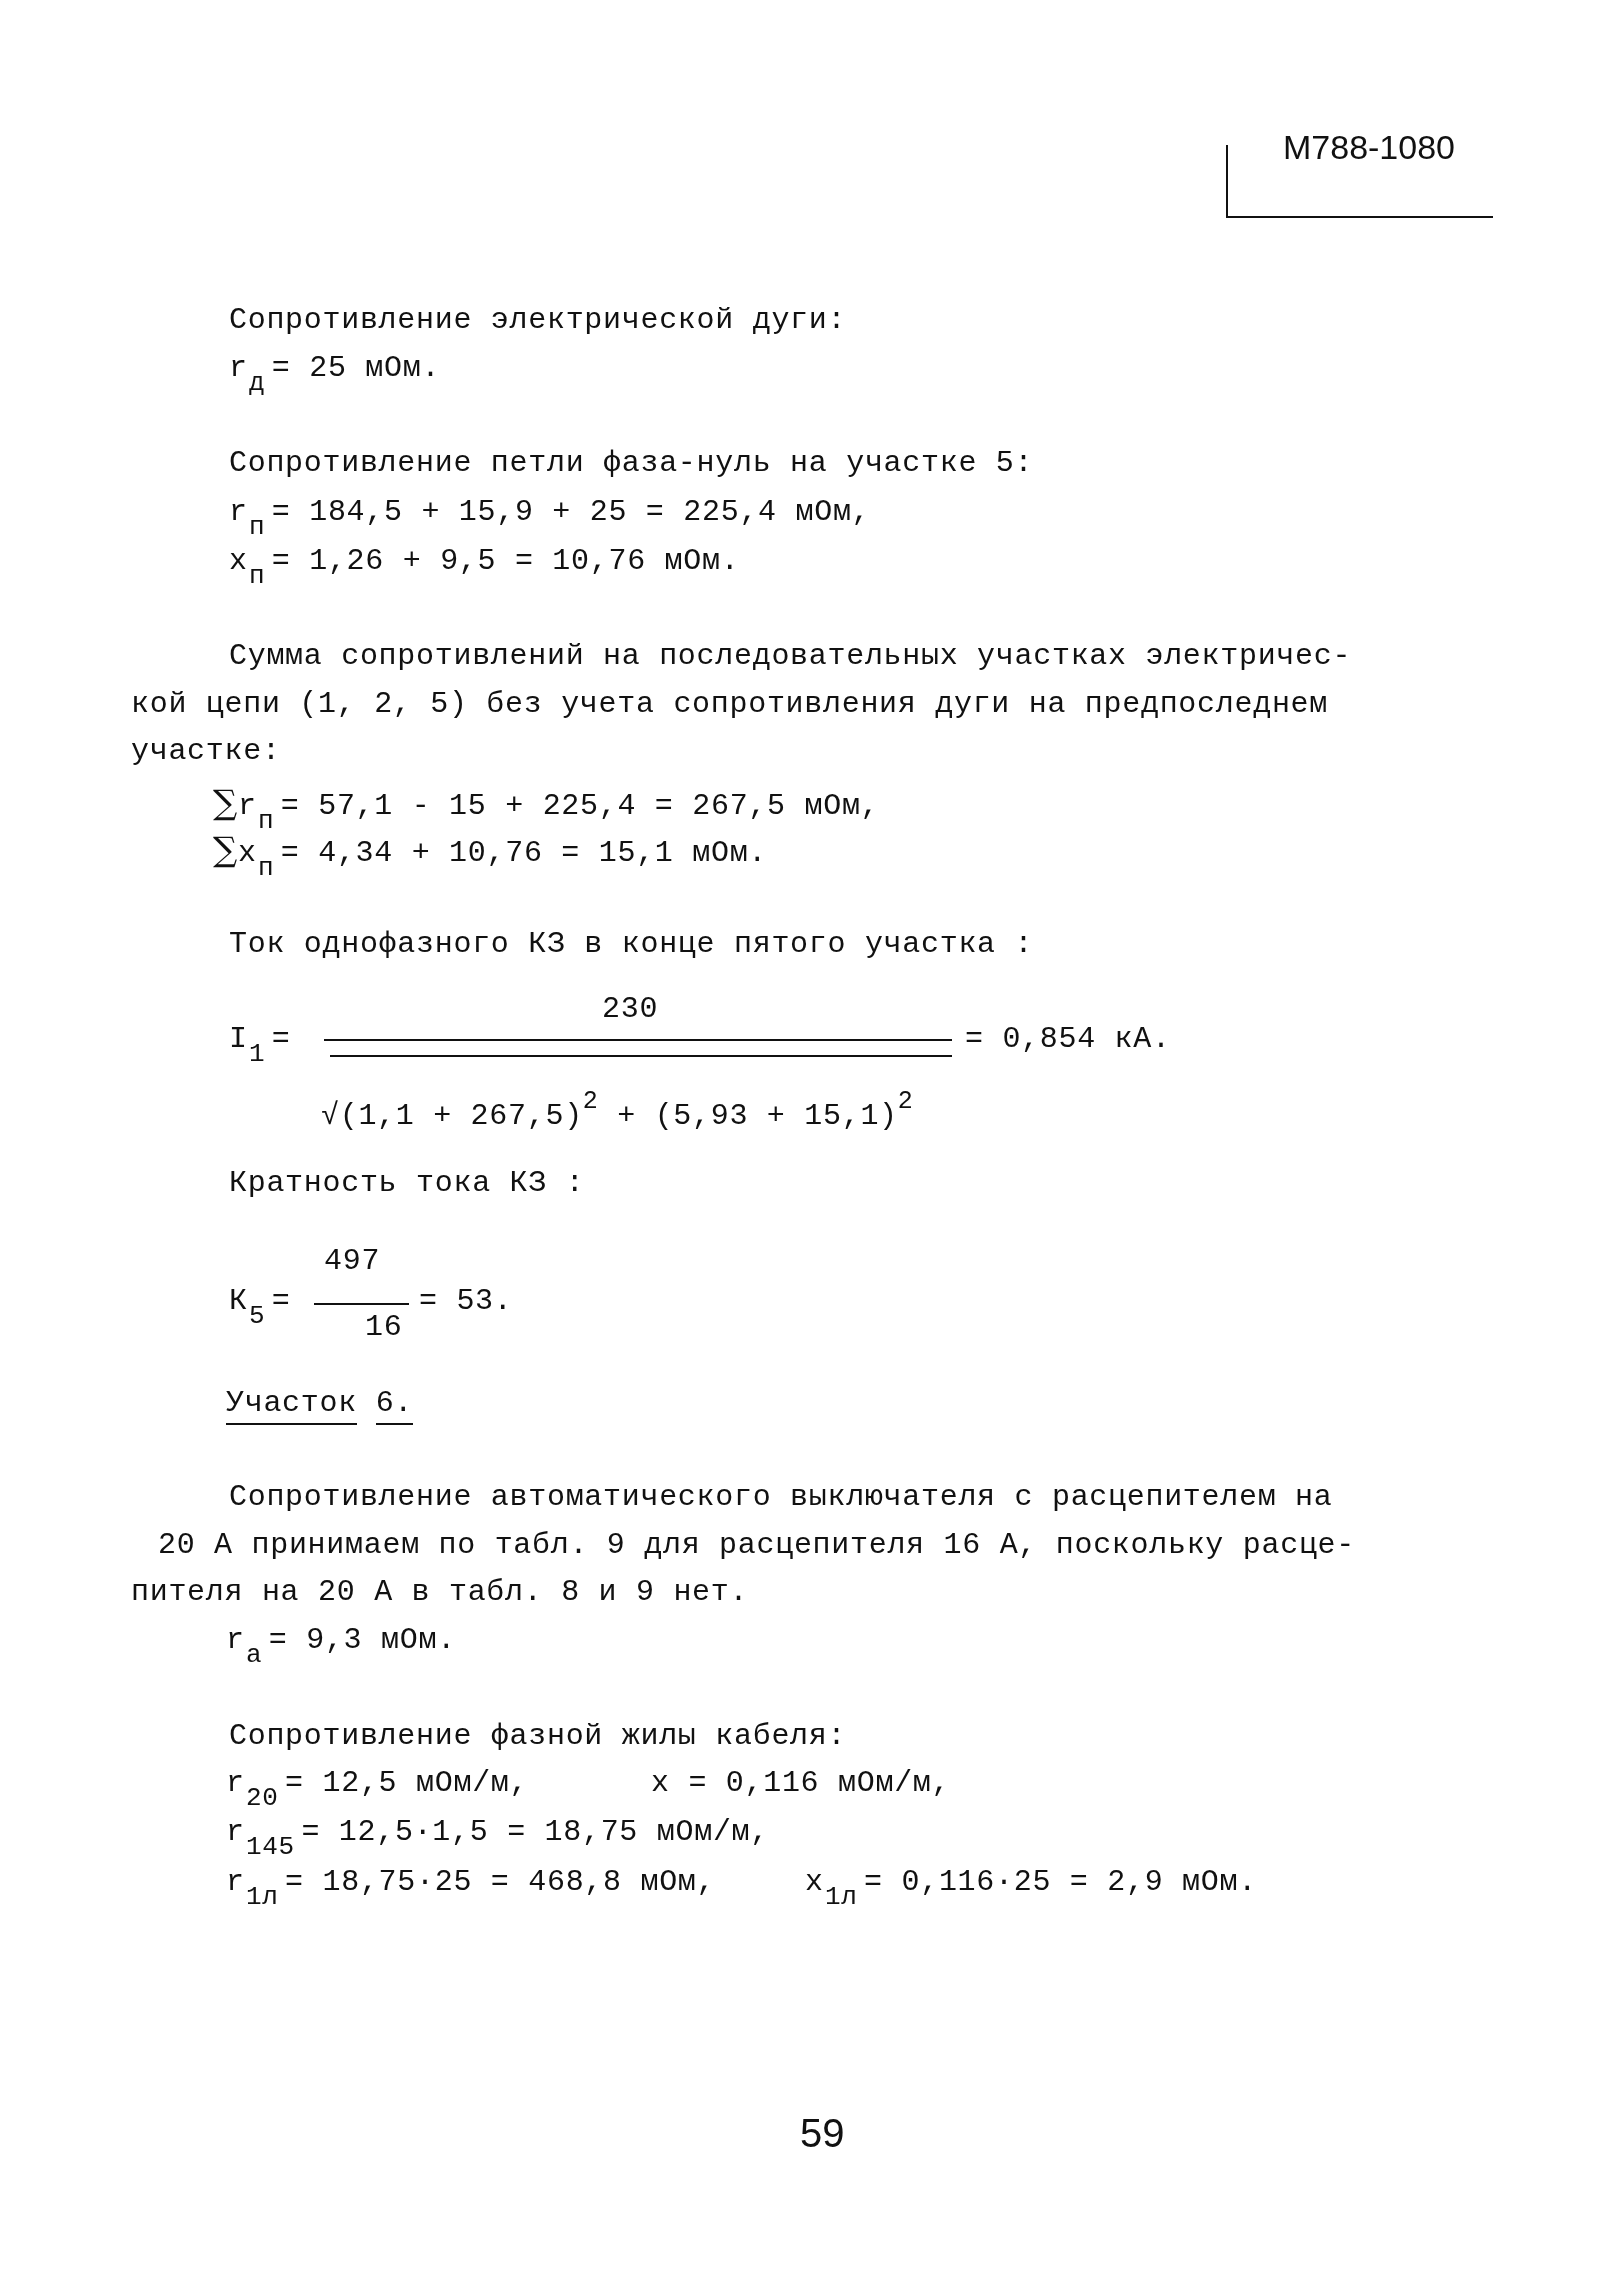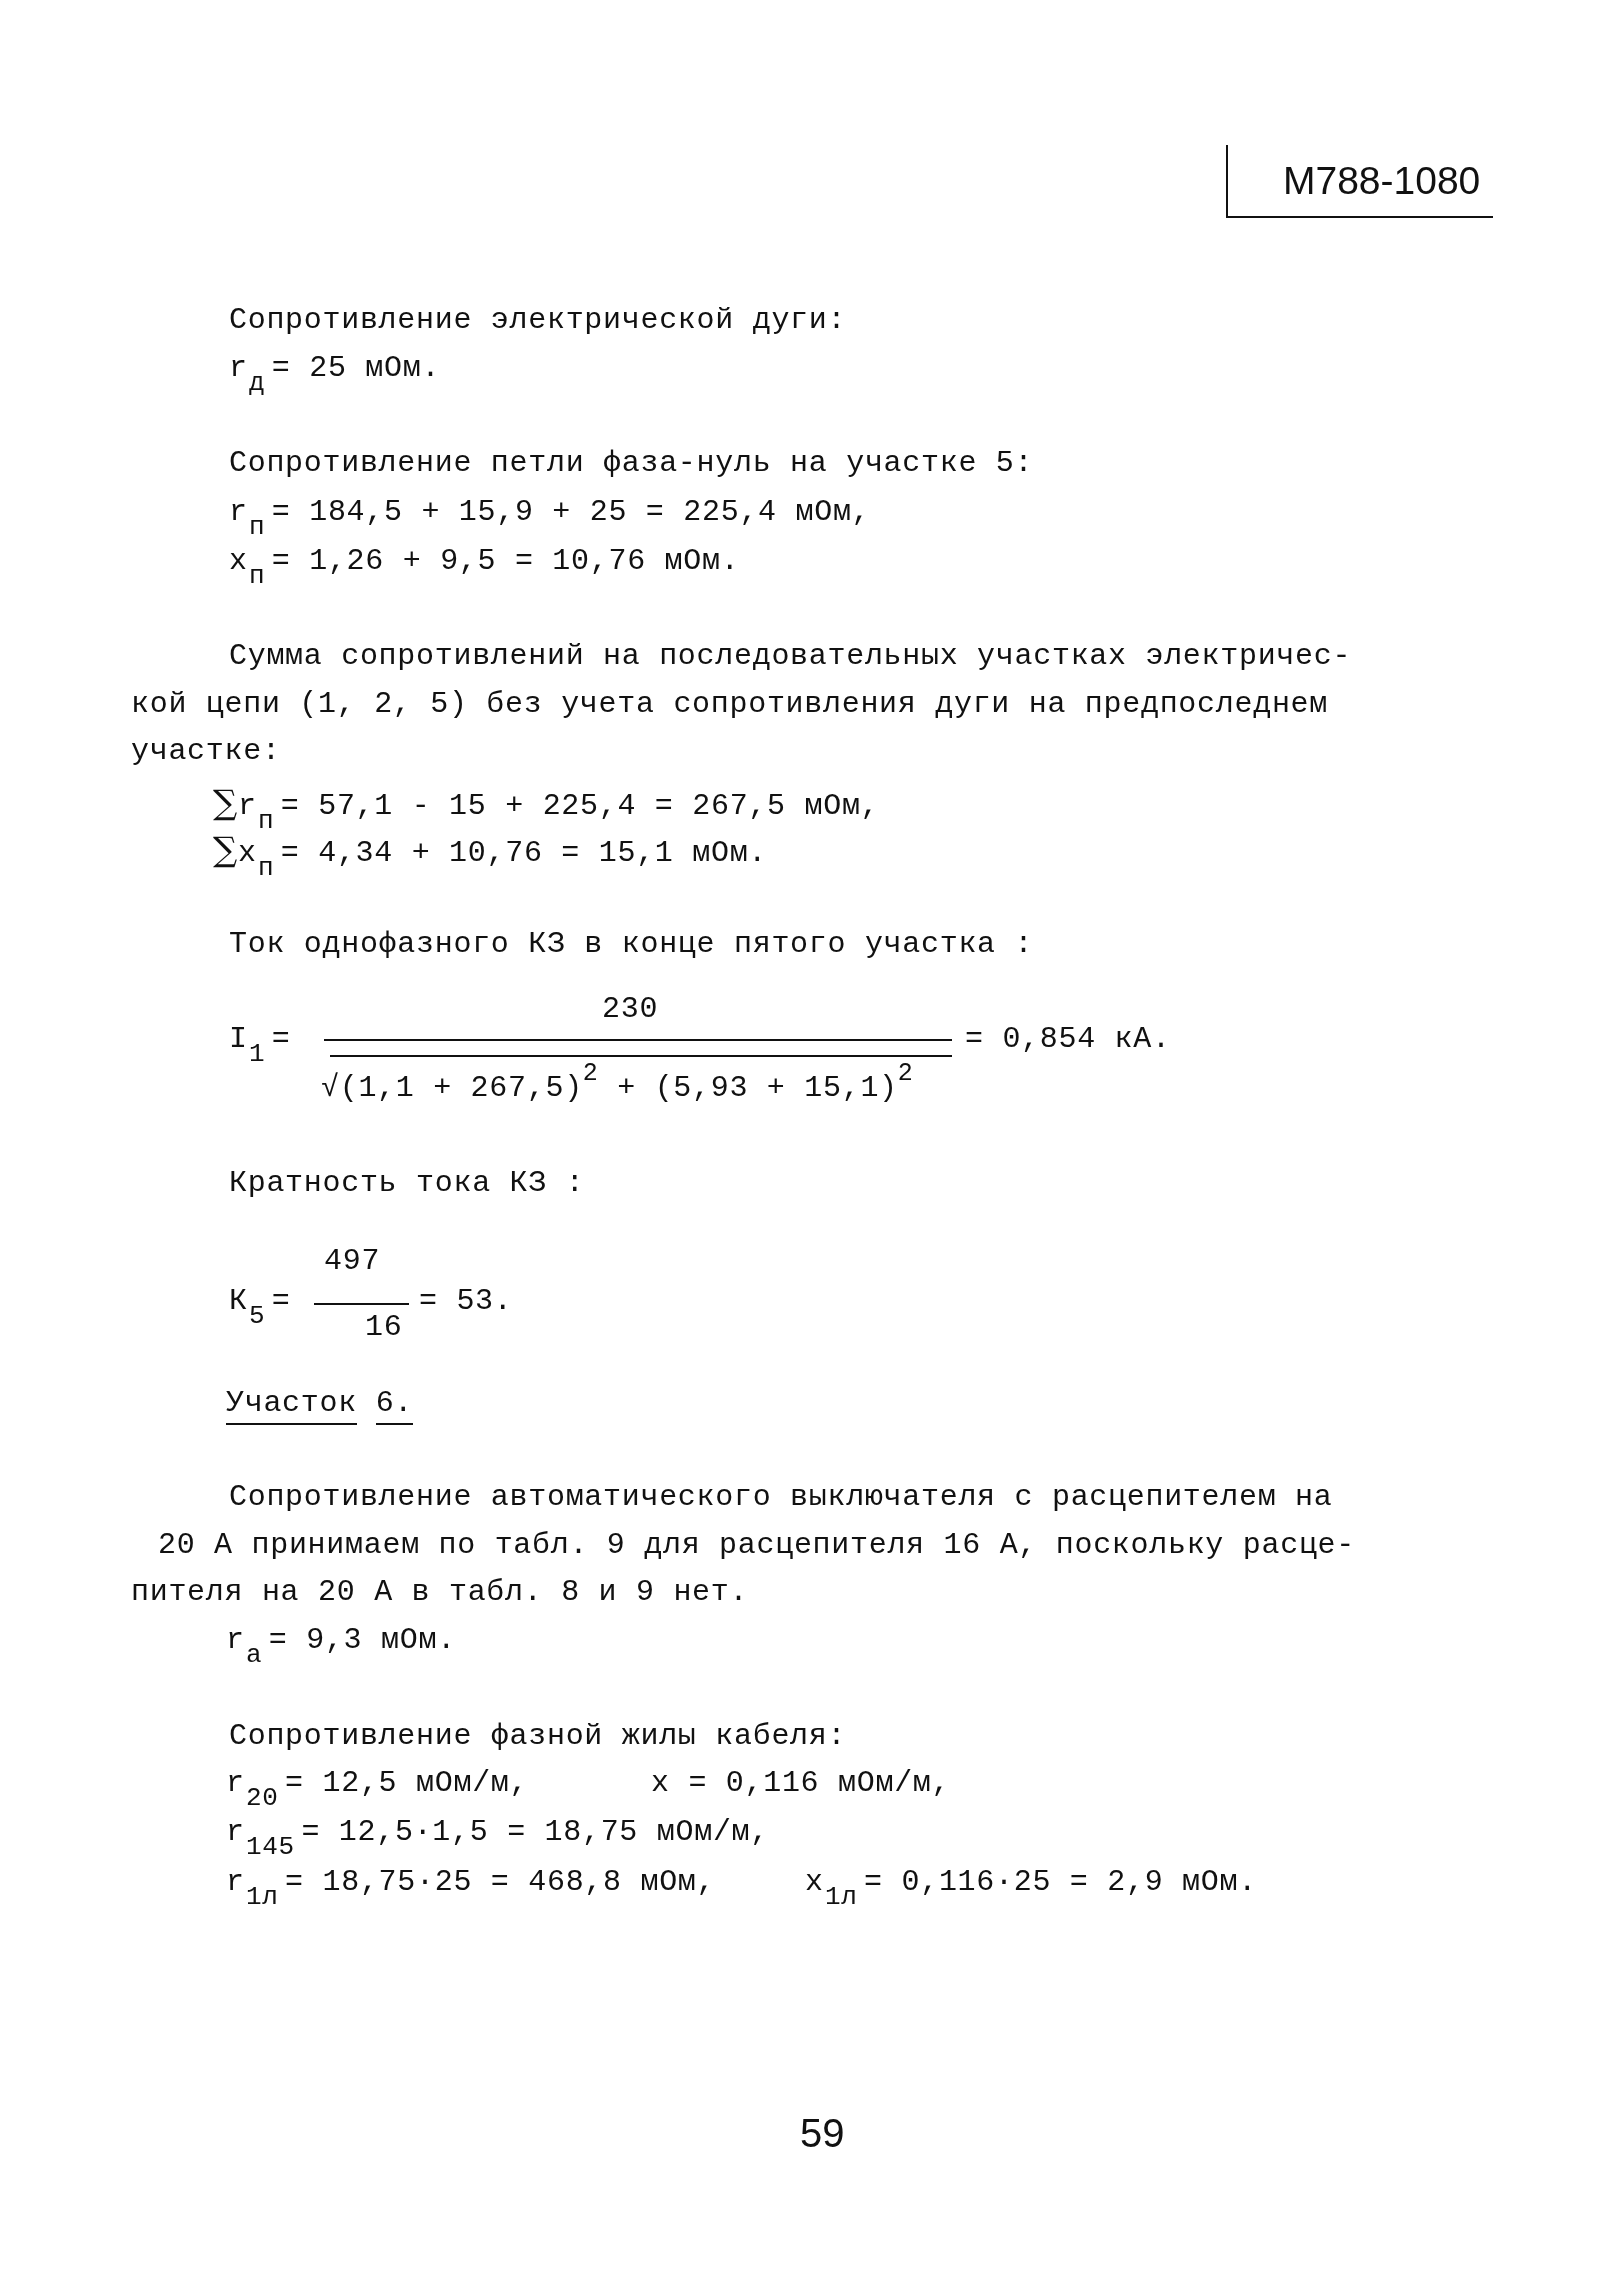--- a/index.html
+++ b/index.html
@@ -2,22 +2,22 @@
 <html style="font-size:10.5px"><head>
 <meta charset="utf-8">
 <style>
   html, body { margin:0; padding:0; background:#ffffff; }
   body { width:1623px; height:2295px; position:relative; overflow:hidden; color:#111;
          font-family:"Liberation Mono","DejaVu Sans Mono",monospace; }
   .abs { position:absolute; white-space:nowrap; }
   .txt { font-size:30px; line-height:37px; letter-spacing:0.7px; }
   .hdr-box { position:absolute; left:1226px; top:145px; width:265px; height:71px;
              border-left:2.6px solid #111; border-bottom:2.6px solid #111; }
-  .hdr-code { position:absolute; left:1283px; top:161px; font-family:"Liberation Sans",sans-serif;
-              font-size:39px; line-height:39px; }
+  .hdr-code { position:absolute; left:1283px; top:128px; font-family:"Liberation Sans",sans-serif;
+              font-size:34px; line-height:39px; }
   .sub { font-size:26px; position:relative; top:14.4px; margin-left:1.3px; margin-right:6.5px; }
   .sup { font-size:25px; position:relative; top:-15.7px; }
   .sum { font-family:"DejaVu Serif",serif; font-size:34px; }
   .frac-line { position:absolute; border-top:2.6px solid #111; }
   .underline { border-bottom:2.6px solid #111; padding-bottom:2.6px; }
   .page-num { font-family:Liberation Sans, sans-serif; font-size:40px; }
 </style>
 </head>
 <body>
 
@@ -48,21 +48,21 @@
 </div>
 
 <div class="abs txt" style="left:229px;top:926px;">Ток однофазного КЗ в конце пятого участка :</div>
 <div class="abs txt" style="left:602px;top:991px;">230</div>
 <div class="abs txt" style="left:229px;top:1021px;">
   <span>I</span><span class="sub">1</span><span>=</span>
 </div>
 <div class="frac-line" style="left:324px;top:1039px;width:628px;"></div>
 <div class="frac-line" style="left:330px;top:1055px;width:622px;"></div>
 <div class="abs txt" style="left:965px;top:1021px;">= 0,854 кА.</div>
-<div class="abs txt" style="left:321px;top:1070px;text-align:right;">
+<div class="abs txt" style="left:321px;top:1098px;text-align:right;">
   <span>√(1,1 + 267,5)</span><span class="sup">2</span><span> + (5,93 + 15,1)</span><span class="sup">2</span>
 </div>
 
 <div class="abs txt" style="left:229px;top:1165px;">Кратность тока КЗ :</div>
 <div class="abs txt" style="left:324px;top:1243px;">497</div>
 <div class="abs txt" style="left:229px;top:1283px;">
   <span>К</span><span class="sub">5</span><span>=</span>
 </div>
 <div class="frac-line" style="left:314px;top:1303px;width:95px;"></div>
 <div class="abs txt" style="left:419px;top:1283px;text-align:right;">= 53.</div>

